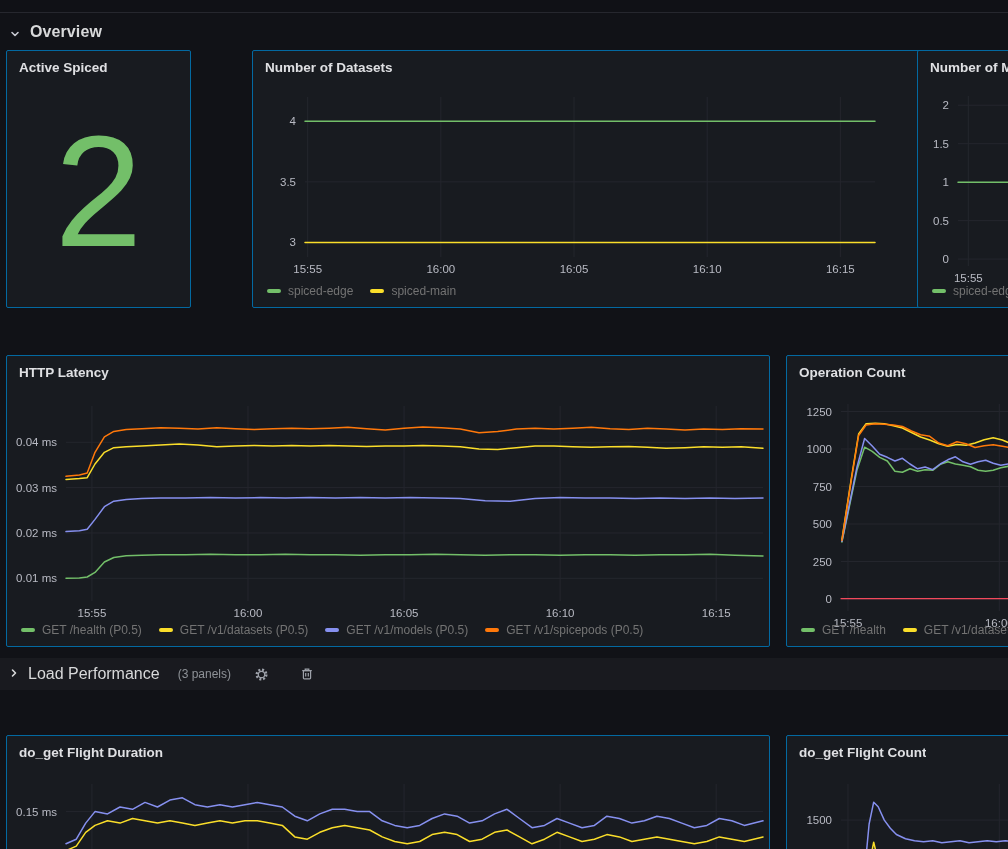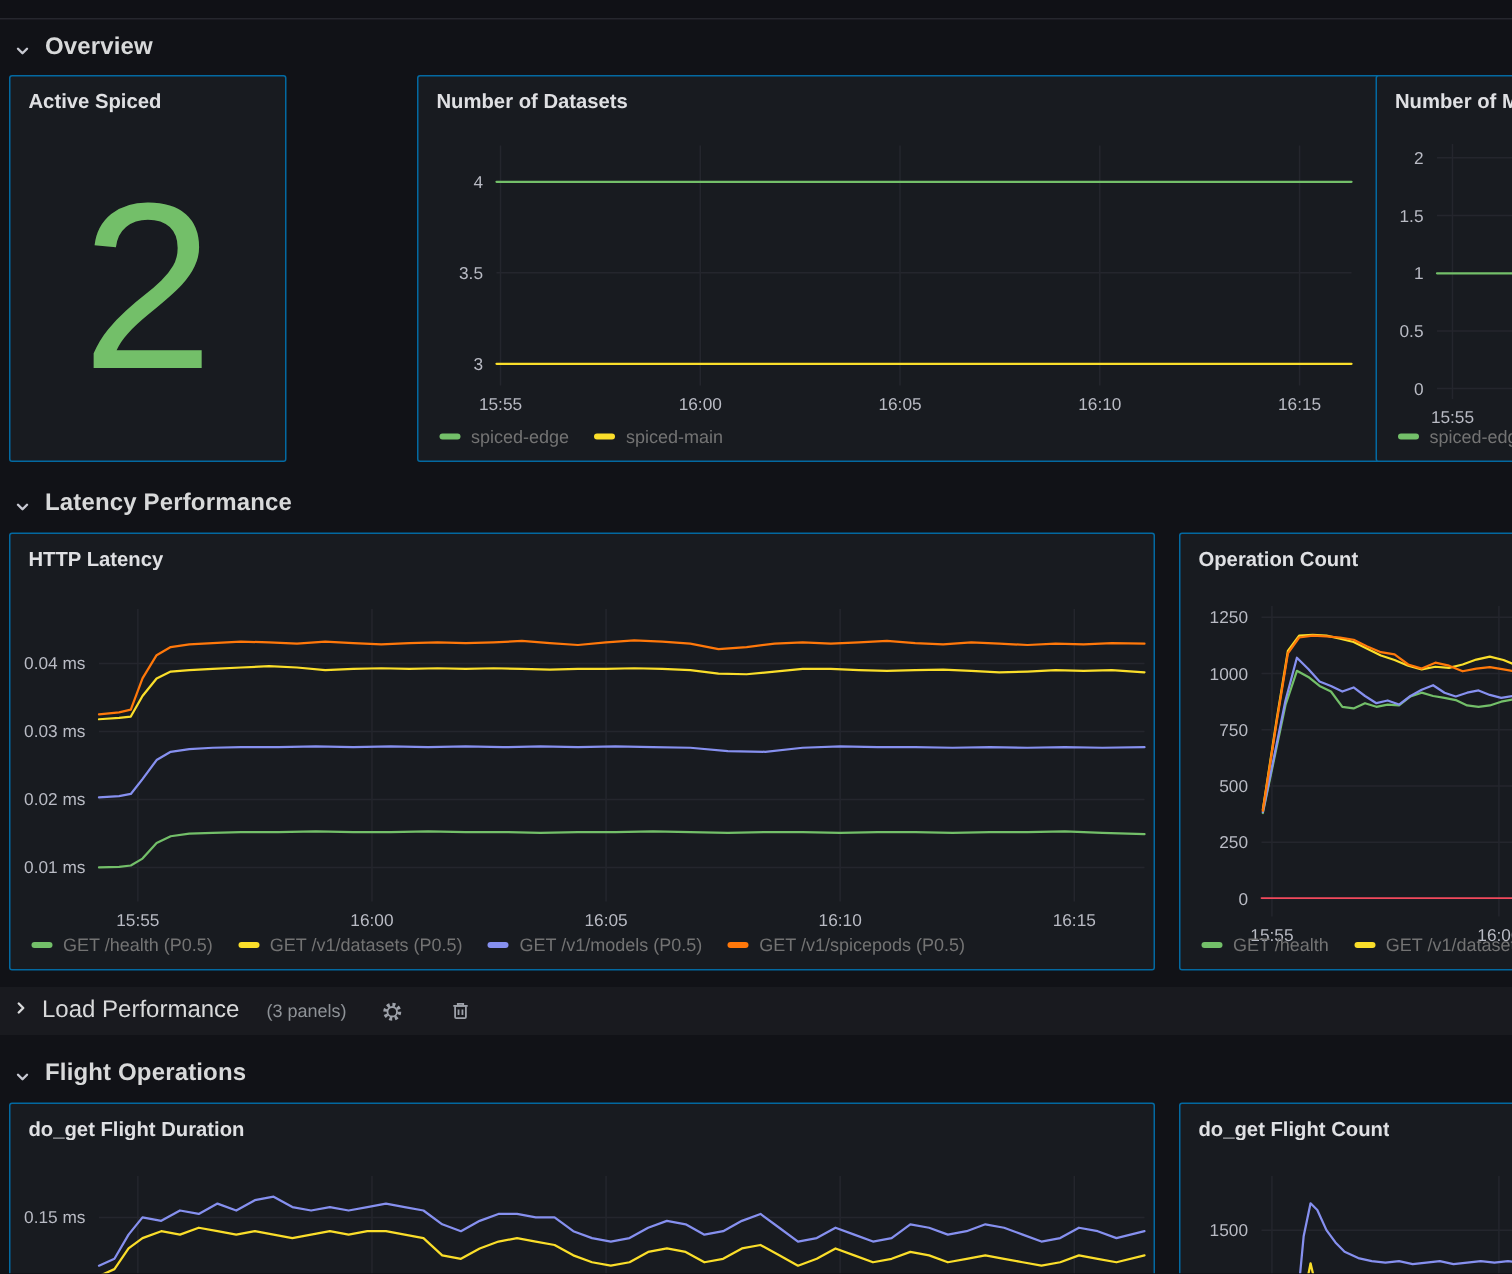--- a/index.html
+++ b/index.html
@@ -61,21 +61,21 @@
         </svg>
     </span>
     <span class="sec-title">Overview</span>
   </div>
 
   <div class="panel" style="left:6px; top:50px; width:185px; height:258px;">
     <div class="panel-title">Active Spiced</div>
     <div class="big-stat" style="color:#73bf69;">2</div>
   </div>
 
-  <div class="panel" style="left:278px; top:50px; width:700px; height:258px;">
+  <div class="panel" style="left:252px; top:50px; width:700px; height:258px;">
     <div class="panel-title">Number of Datasets</div>
     <svg class="chart-svg" width="638" height="258" viewBox="0 0 638 258">
         <line x1="52" y1="191.45454545454544" x2="622" y2="191.45454545454544" stroke="#24262d" stroke-width="1"></line>
         <text x="43" y="195.45454545454544" fill="#b9bbc4" font-size="11.5" text-anchor="end">3</text>
         <line x1="52" y1="130.84848484848484" x2="622" y2="130.84848484848484" stroke="#24262d" stroke-width="1"></line>
         <text x="43" y="134.84848484848484" fill="#b9bbc4" font-size="11.5" text-anchor="end">3.5</text>
         <line x1="52" y1="70.24242424242426" x2="622" y2="70.24242424242426" stroke="#24262d" stroke-width="1"></line>
         <text x="43" y="74.24242424242426" fill="#b9bbc4" font-size="11.5" text-anchor="end">4</text>
         <line x1="54.66355140186916" y1="46" x2="54.66355140186916" y2="206" stroke="#24262d" stroke-width="1"></line>
         <text x="54.66355140186916" y="222" fill="#b9bbc4" font-size="11.5" text-anchor="middle">15:55</text>
@@ -128,28 +128,20 @@
         <polyline points="40.0,131.2 600.0,131.2" fill="none" stroke="#73bf69" stroke-width="1.5" stroke-linejoin="round" stroke-linecap="round"></polyline>
       </svg>
     <div class="legend">
         <span class="legend-item">
           <span class="legend-swatch" style="background: rgb(115, 191, 105);"></span>
           <span>spiced-edge</span>
         </span>
       </div>
   </div>
 
-  <div class="section-header" style="top:319px;">
-    <span class="chev">
-      <svg width="12" height="12" viewBox="0 0 12 12">
-          <polyline points="3,4.5 6,7.5 9,4.5" fill="none" stroke="currentColor" stroke-width="1.6" stroke-linecap="round" stroke-linejoin="round"></polyline>
-        </svg>
-    </span>
-    <span class="sec-title">Latency Performance</span>
-  </div>
 
   <div class="panel" style="left:6px; top:355px; width:764px; height:292px;">
     <div class="panel-title">HTTP Latency</div>
     <svg class="chart-svg" width="764" height="292" viewBox="0 0 764 292">
         <line x1="59" y1="222.32558139534882" x2="756" y2="222.32558139534882" stroke="#24262d" stroke-width="1"></line>
         <text x="50" y="226.32558139534882" fill="#b9bbc4" font-size="11.5" text-anchor="end">0.01 ms</text>
         <line x1="59" y1="176.97674418604652" x2="756" y2="176.97674418604652" stroke="#24262d" stroke-width="1"></line>
         <text x="50" y="180.97674418604652" fill="#b9bbc4" font-size="11.5" text-anchor="end">0.02 ms</text>
         <line x1="59" y1="131.62790697674419" x2="756" y2="131.62790697674419" stroke="#24262d" stroke-width="1"></line>
         <text x="50" y="135.62790697674419" fill="#b9bbc4" font-size="11.5" text-anchor="end">0.03 ms</text>
@@ -254,28 +246,20 @@
         <svg width="14" height="14" viewBox="0 0 14 14" fill="none" stroke="currentColor" stroke-width="1.2">
           <path d="M2.2 3.6 H11.8"></path>
           <path d="M5.2 3.6 V2.2 H8.8 V3.6"></path>
           <rect x="3.4" y="3.6" width="7.2" height="8.2" rx="0.8"></rect>
           <path d="M5.7 6 V9.6 M8.3 6 V9.6"></path>
         </svg>
       </span>
     </button>
   </div>
 
-  <div class="section-header" style="top:699px;">
-    <span class="chev">
-      <svg width="12" height="12" viewBox="0 0 12 12">
-          <polyline points="3,4.5 6,7.5 9,4.5" fill="none" stroke="currentColor" stroke-width="1.6" stroke-linecap="round" stroke-linejoin="round"></polyline>
-        </svg>
-    </span>
-    <span class="sec-title">Flight Operations</span>
-  </div>
 
   <div class="panel" style="left:6px; top:735px; width:764px; height:292px;">
     <div class="panel-title">do_get Flight Duration</div>
     <svg class="chart-svg" width="764" height="292" viewBox="0 0 764 292">
         <line x1="59" y1="75.60000000000002" x2="756" y2="75.60000000000002" stroke="#24262d" stroke-width="1"></line>
         <text x="50" y="79.60000000000002" fill="#b9bbc4" font-size="11.5" text-anchor="end">0.15 ms</text>
         <line x1="84.90729959695477" y1="48" x2="84.90729959695477" y2="278" stroke="#24262d" stroke-width="1"></line>
         <text x="84.90729959695477" y="294" fill="#b9bbc4" font-size="11.5" text-anchor="middle">15:55</text>
         <line x1="240.97536945812809" y1="48" x2="240.97536945812809" y2="278" stroke="#24262d" stroke-width="1"></line>
         <text x="240.97536945812809" y="294" fill="#b9bbc4" font-size="11.5" text-anchor="middle">16:00</text>

